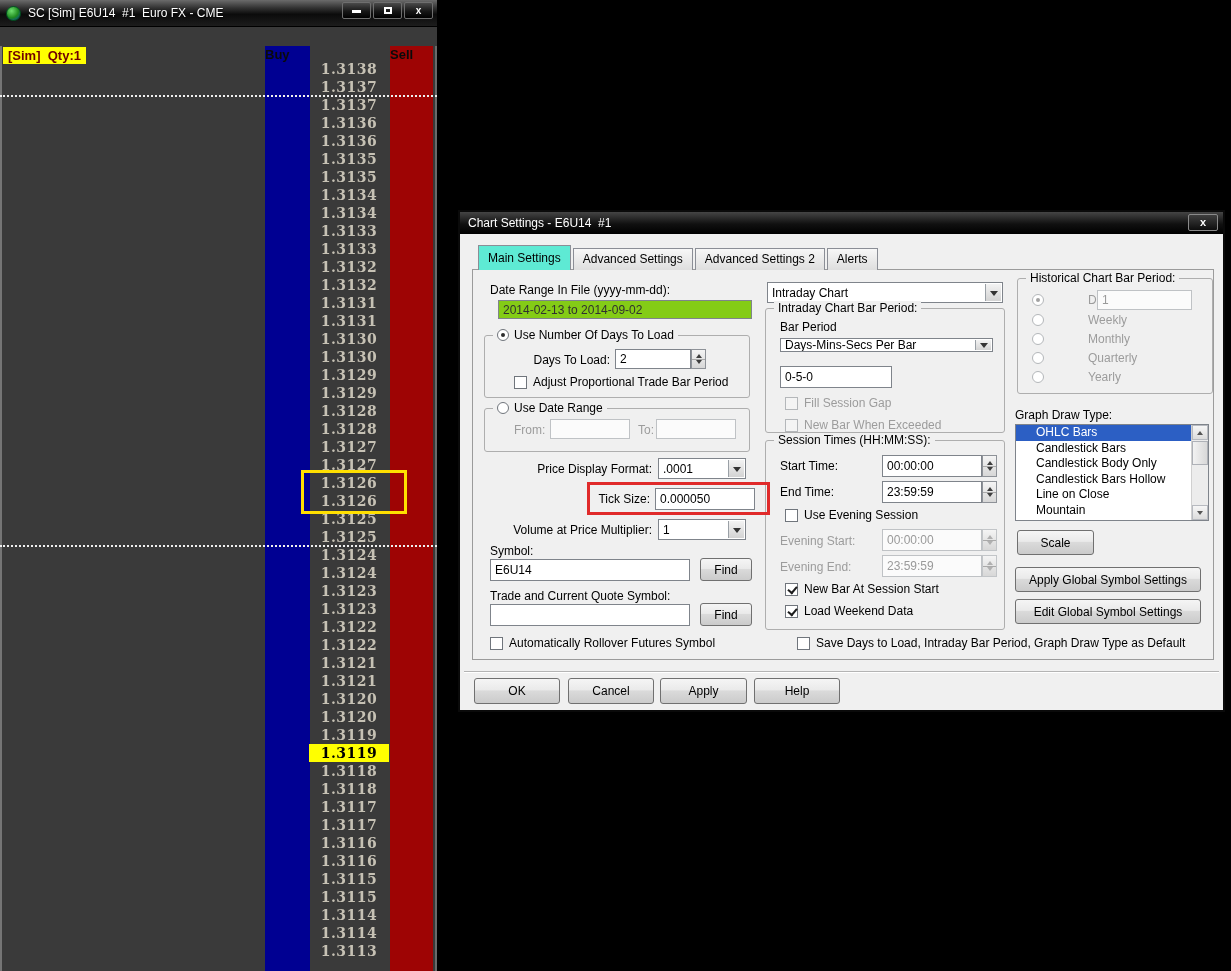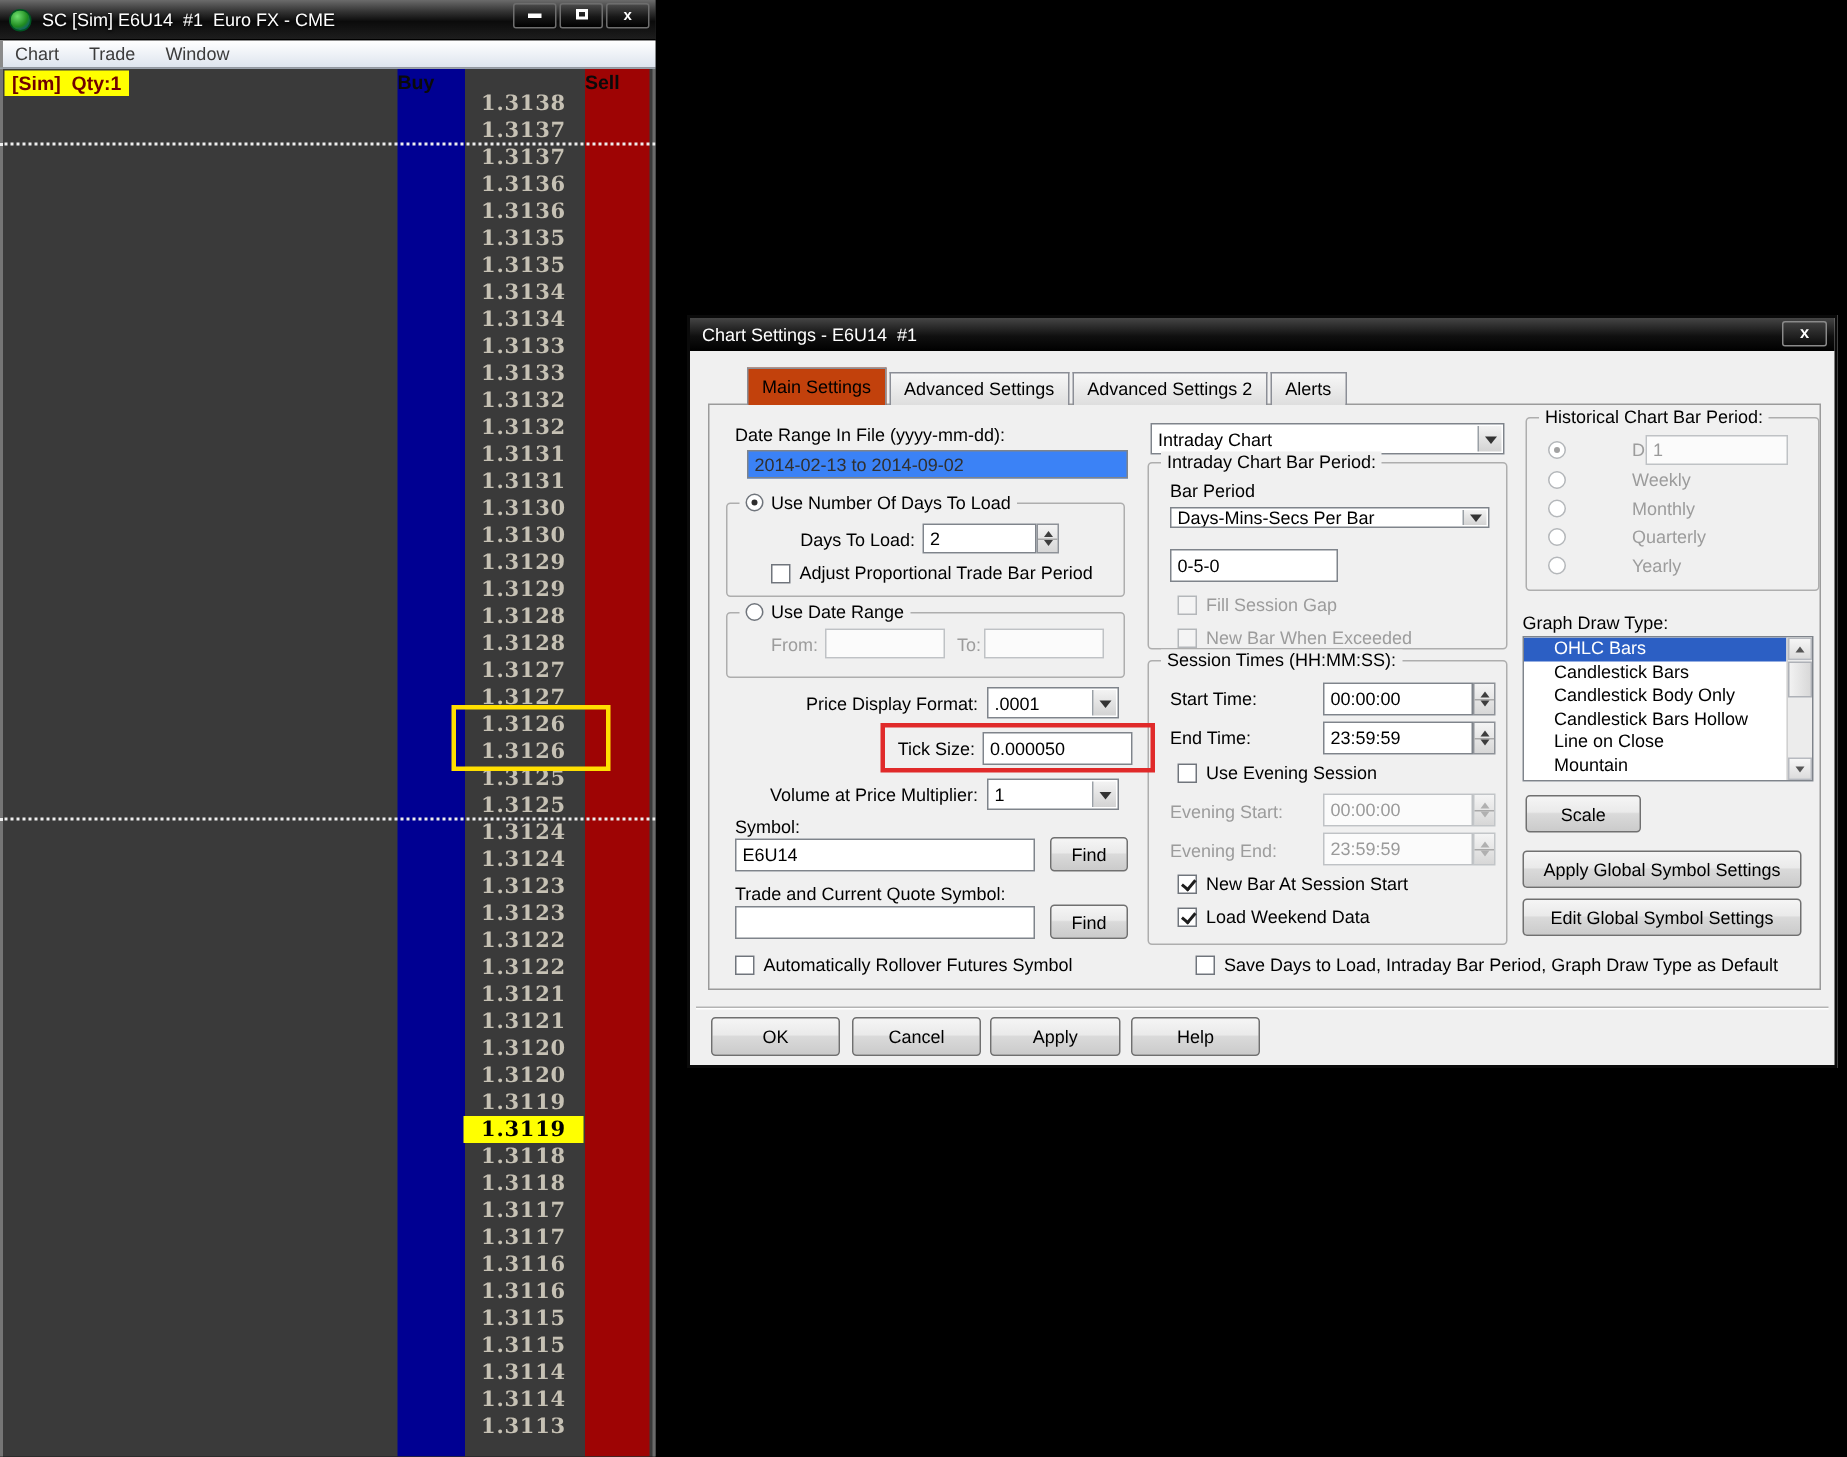--- a/index.html
+++ b/index.html
@@ -47,35 +47,35 @@
   .dlg-title { position:absolute; left:0; top:0; right:0; height:22px;
     background:linear-gradient(180deg,#454545,#101010 55%,#000);
     color:#fff; font-size:12px; display:flex; align-items:center; padding-left:8px; }
   .dlg-close { position:absolute; right:5px; top:2px; width:30px; height:17px;
     border:1px solid #8a8a8a; border-radius:2px; background:linear-gradient(180deg,#3f3f3f,#0d0d0d);
     color:#fff; font-size:11px; font-weight:bold; text-align:center; line-height:15px; }
 
   .tab-strip { position:absolute; left:18px; top:36px; height:22px; display:flex; z-index:5; }
   .tab { border:1px solid #8b8e96; border-bottom:none; background:linear-gradient(180deg,#f7f7f7,#dedede);
     font-size:12px; color:#000; padding:0 9px; line-height:21px; margin-right:2px; height:22px; }
-  .tab.active { background:#c2410c; height:25px; margin-top:-3px; line-height:24px; z-index:6;margin-left:20px; }
+  .tab.active { background:#5eead4; height:25px; margin-top:-3px; line-height:24px; z-index:6; }
   .panel { position:absolute; left:12px; top:57px; width:742px; height:391px;
     border:1px solid #9b9b9b; background:#f0f0f0; }
 
   .lbl { position:absolute; font-size:12px; color:#000; white-space:nowrap; }
   .lbl.right { text-align:right; }
   .lbl.dis { color:#9c9c9c;gap:44px; }
 
   .group { position:absolute; border:1px solid #aeaeae; border-radius:3px; }
   .legend { position:absolute; top:-8px; left:8px; background:#f0f0f0; padding:0 4px;
     font-size:12px; display:flex; align-items:center; gap:5px; white-space:nowrap; }
 
   .textbox { position:absolute; background:#fff; border:1px solid #7f848b; font-size:12px;
     color:#000; padding:0 4px; display:flex; align-items:center; overflow:hidden; white-space:nowrap; }
-  .textbox.sunken { background:#3b82f6; color:#303030; }
+  .textbox.sunken { background:#84cc16; color:#303030; }
   .textbox.dis { background:#fbfbfb; color:#9a9a9a; border-color:#bfc2c5; }
 
   .spin { position:absolute; width:15px; border:1px solid #8e9298;
     background:linear-gradient(180deg,#f4f4f4,#d7d7d7); }
   .spin::before, .spin::after { content:""; position:absolute; left:50%; margin-left:-3px;
     border-left:3px solid transparent; border-right:3px solid transparent; }
   .spin::before { top:24%; border-bottom:4px solid #3e3e3e; }
   .spin::after  { bottom:24%; border-top:4px solid #3e3e3e; }
   .spin .mid { position:absolute; left:0; right:0; top:50%; height:1px; background:#a9a9a9; }
   .spin.dis { border-color:#c2c5c8; }
@@ -127,25 +127,20 @@
 <div class="trade-window">
   <div class="titlebar">
     <span class="globe"></span>
     <span class="title-text">SC [Sim] E6U14  #1  Euro FX - CME</span>
     <span class="win-btns">
       <span class="win-btn"><span class="min-glyph"></span></span>
       <span class="win-btn"><span class="max-glyph"></span></span>
       <span class="win-btn">x</span>
     </span>
   </div>
-  <div class="menubar">
-      <span class="menu-item">Chart</span>
-      <span class="menu-item">Trade</span>
-      <span class="menu-item">Window</span>
-    </div>
   <div class="dom">
     <div class="col-buy"></div>
     <div class="col-sell"></div>
     <div class="col-header hdr-buy">Buy</div>
     <div class="col-header hdr-sell">Sell</div>
     <div class="sim-label">[Sim]  Qty:1</div>
     <div id="ladder-rows"></div>
   <div class="price-row" style="top: 14px;">1.3138</div>
       <div class="price-row" style="top: 32px;">1.3137</div>
       <div class="price-row" style="top: 50px;">1.3137</div>

